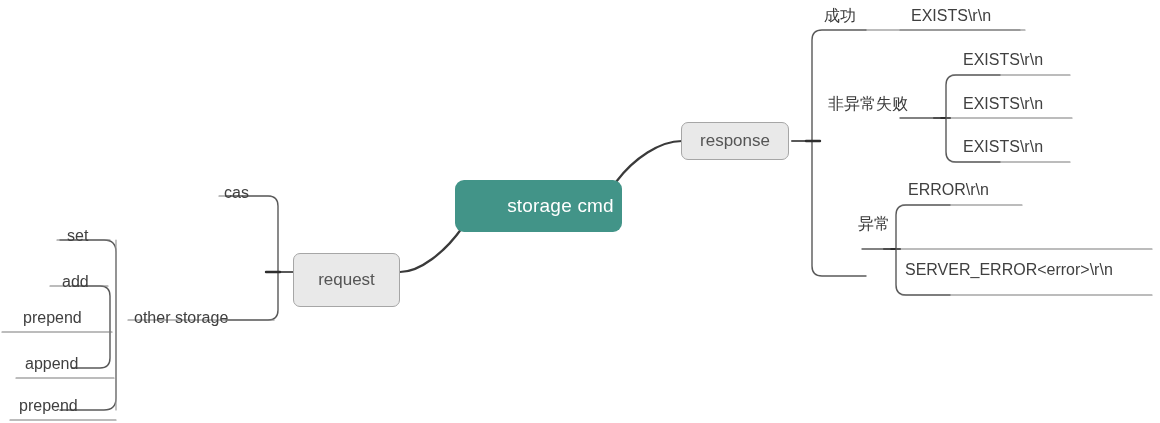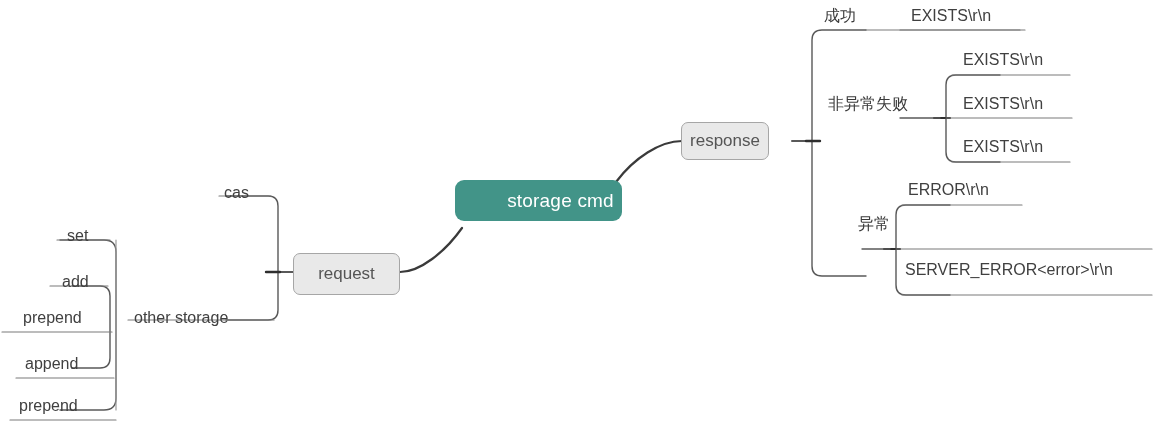--- a/index.html
+++ b/index.html
@@ -114,29 +114,29 @@
       <path d="M 884 249 L 900 249" stroke="#2e2e2e" stroke-width="2.2"></path>
       <path d="M 862 249 L 890 249" stroke="#595959" stroke-width="1.4"></path>
 
       <path d="M 902 205 L 1022 205" stroke="#7a7a7a" stroke-width="1.2"></path>
       <path d="M 896 249 L 1152 249" stroke="#7a7a7a" stroke-width="1.2"></path>
       <path d="M 902 295 L 1152 295" stroke="#7a7a7a" stroke-width="1.2"></path>
 
     </g>
   </svg>
 
-  <div class="node node-central" style="left:455px; top:180px; width:167px; height:41px;padding-left:44px;">
+  <div class="node node-central" style="left:455px; top:180px; width:167px; height:52px;padding-left:44px;">
     <span>storage cmd</span>
   </div>
 
-  <div class="node node-sub" style="left:293px; top:253px; width:107px; height:42px;">
+  <div class="node node-sub" style="left:293px; top:253px; width:107px; height:54px;">
     <span>request</span>
   </div>
 
-  <div class="node node-sub" style="left:681px; top:122px; width:88px; height:38px;">
+  <div class="node node-sub" style="left:681px; top:122px; width:108px; height:38px;">
     <span>response</span>
   </div>
 
   <span class="leaf-label" style="left:224px; top:185px;">cas</span>
 
   <span class="leaf-label" style="left:134px; top:310px;text-align:center;">other storage</span>
 
   <span class="leaf-label" style="left:67px; top:228px;">set</span>
 
   <span class="leaf-label" style="left:62px; top:274px;">add</span>

